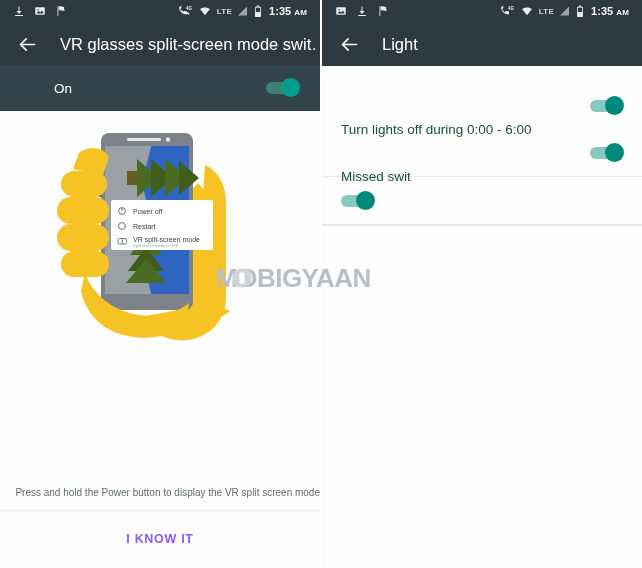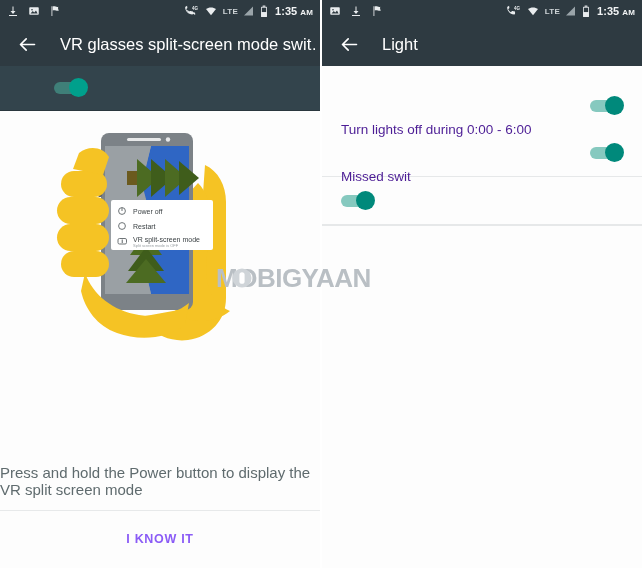--- a/index.html
+++ b/index.html
@@ -27,21 +27,21 @@
   .panel-left  { width: 320px; }
   .panel-gap   { width: 2px; height:568px; background:#ffffff; }
   .panel-right { width: 320px; }
 
   
   .statusbar {
     height: 22px;
     background: #2e3a41;
     display: flex;
     align-items: center;
-    padding: 0 7px;
+    padding: 0 13px;
     box-sizing: border-box;
     color: #e9ecee;
     position: relative;
     z-index: 5;
   }
   .sb-left { display:flex; align-items:center; gap:9px; }
   .sb-spacer { flex: 1 1 auto; }
   .sb-right { display:flex; align-items:center; gap:5px; }
   .sb-ico { display:block; }
   .sb-time {
@@ -124,22 +124,22 @@
     overflow: hidden;
   }
   .illus {
     position: absolute;
     left: 55px; top: 12px;
     width: 215px; height: 230px;
   }
 
   .footer-hint {
     position:absolute; left:0; right:0; bottom:56px;
-    text-align:left;
-    font-size:15px; color:#5f6b6e;
+    text-align:right;
+    font-size:10px; color:#5f6b6e;
     padding-bottom:12px;
     border-bottom:1px solid #e7e9ea;
   }
   .footer-btn {
     position:absolute; left:0; right:0; bottom:0; height:56px;
     display:flex; align-items:center; justify-content:center;
     cursor:pointer;
   }
   .footer-btn span {
     color:#8b5cf6; font-size:12.5px; font-weight:700; letter-spacing:.7px;
@@ -155,21 +155,21 @@
     height: 47px;
     display:flex; align-items:center;
     padding: 0 18px 0 19px;
     box-sizing:border-box;
     cursor:pointer;
     background:#fdfdfd;
   }
   .pref-row .label {
     flex:1 1 auto;
     font-size:13.5px;
-    color:#4c1d95;
+    color:#14532d;
     margin-top:48px;
   }
   .divider { height:1px; background:#e6e8e9; margin:0; }
   .section-head {
     padding: 13px 0 7px 19px;
     font-size: 11px;
     color: #009688;
     font-weight: 700;
   }
 
@@ -231,20 +231,21 @@
     <div class="appbar">
       <div class="appbar-back">
         <svg width="21" height="21" viewBox="0 0 24 24">
             <path fill="none" stroke="#ffffff" stroke-width="1.9" stroke-linecap="round" stroke-linejoin="round" d="M20 12H4m0 0l6.5-6.5M4 12l6.5 6.5"></path>
           </svg>
       </div>
       <div class="appbar-title">VR glasses split-screen mode swit…</div>
     </div>
 
     <div class="master-row">
+      <div class="master-label">On</div>
       <div class="switch on dark">
         <div class="track"></div>
           <div class="knob"></div>
       </div>
     </div>
 
     <div class="left-body">
 
       <svg class="illus" viewBox="0 0 215 230">
 

